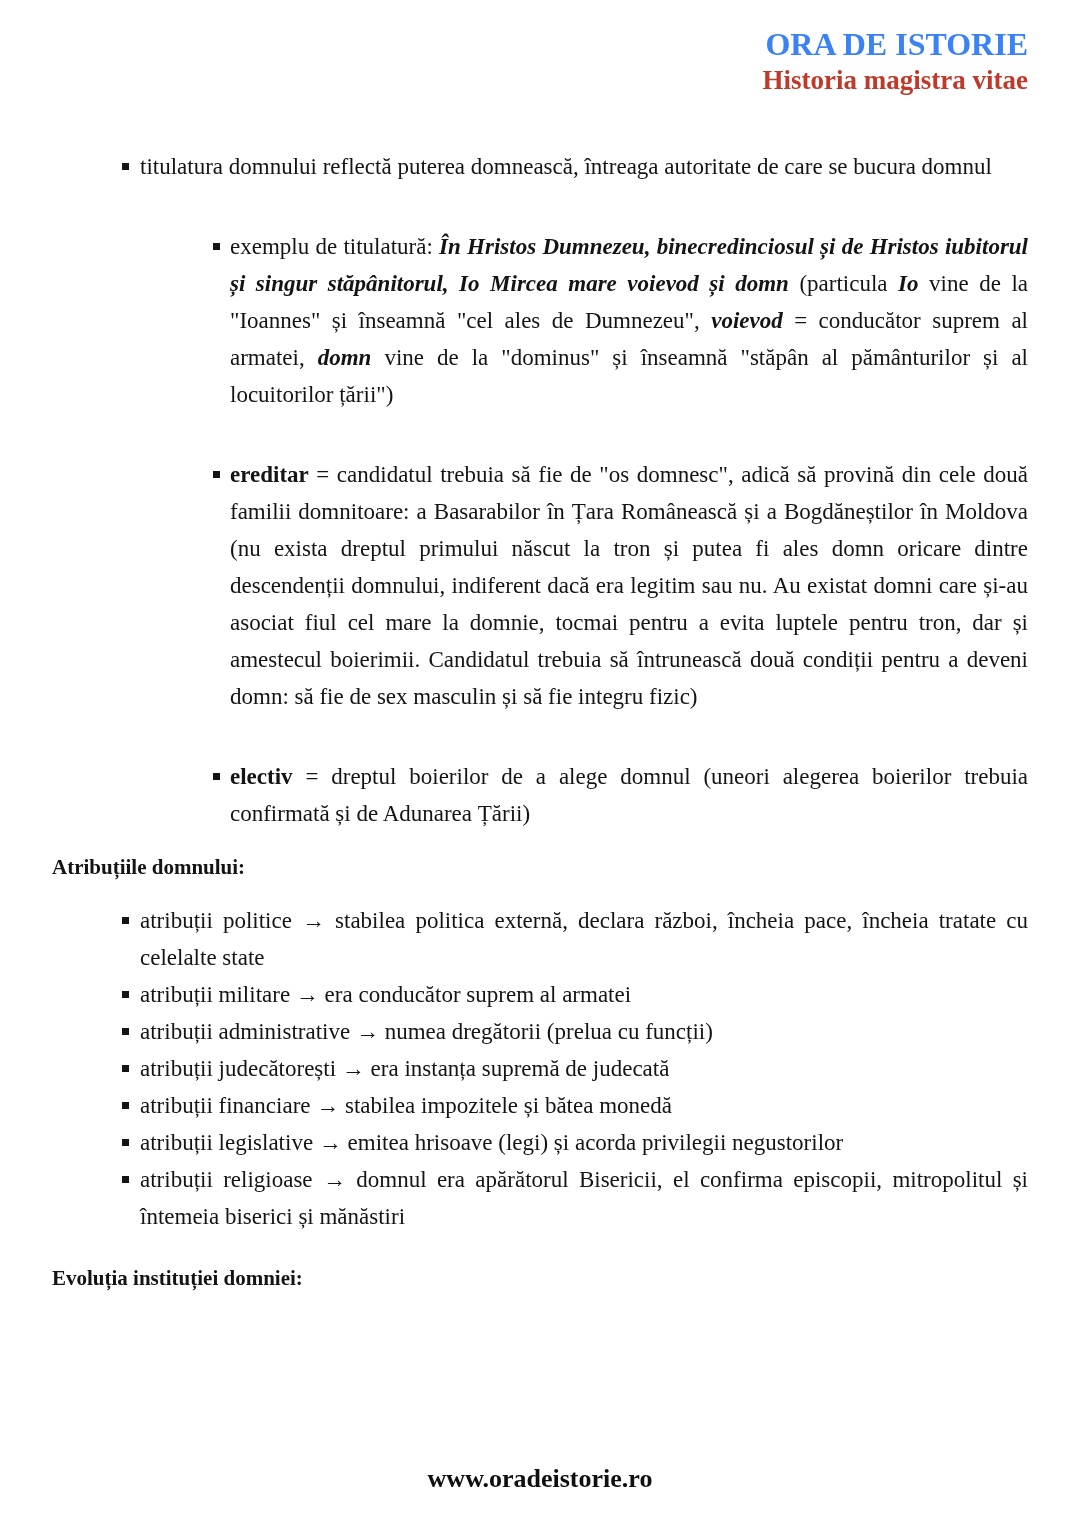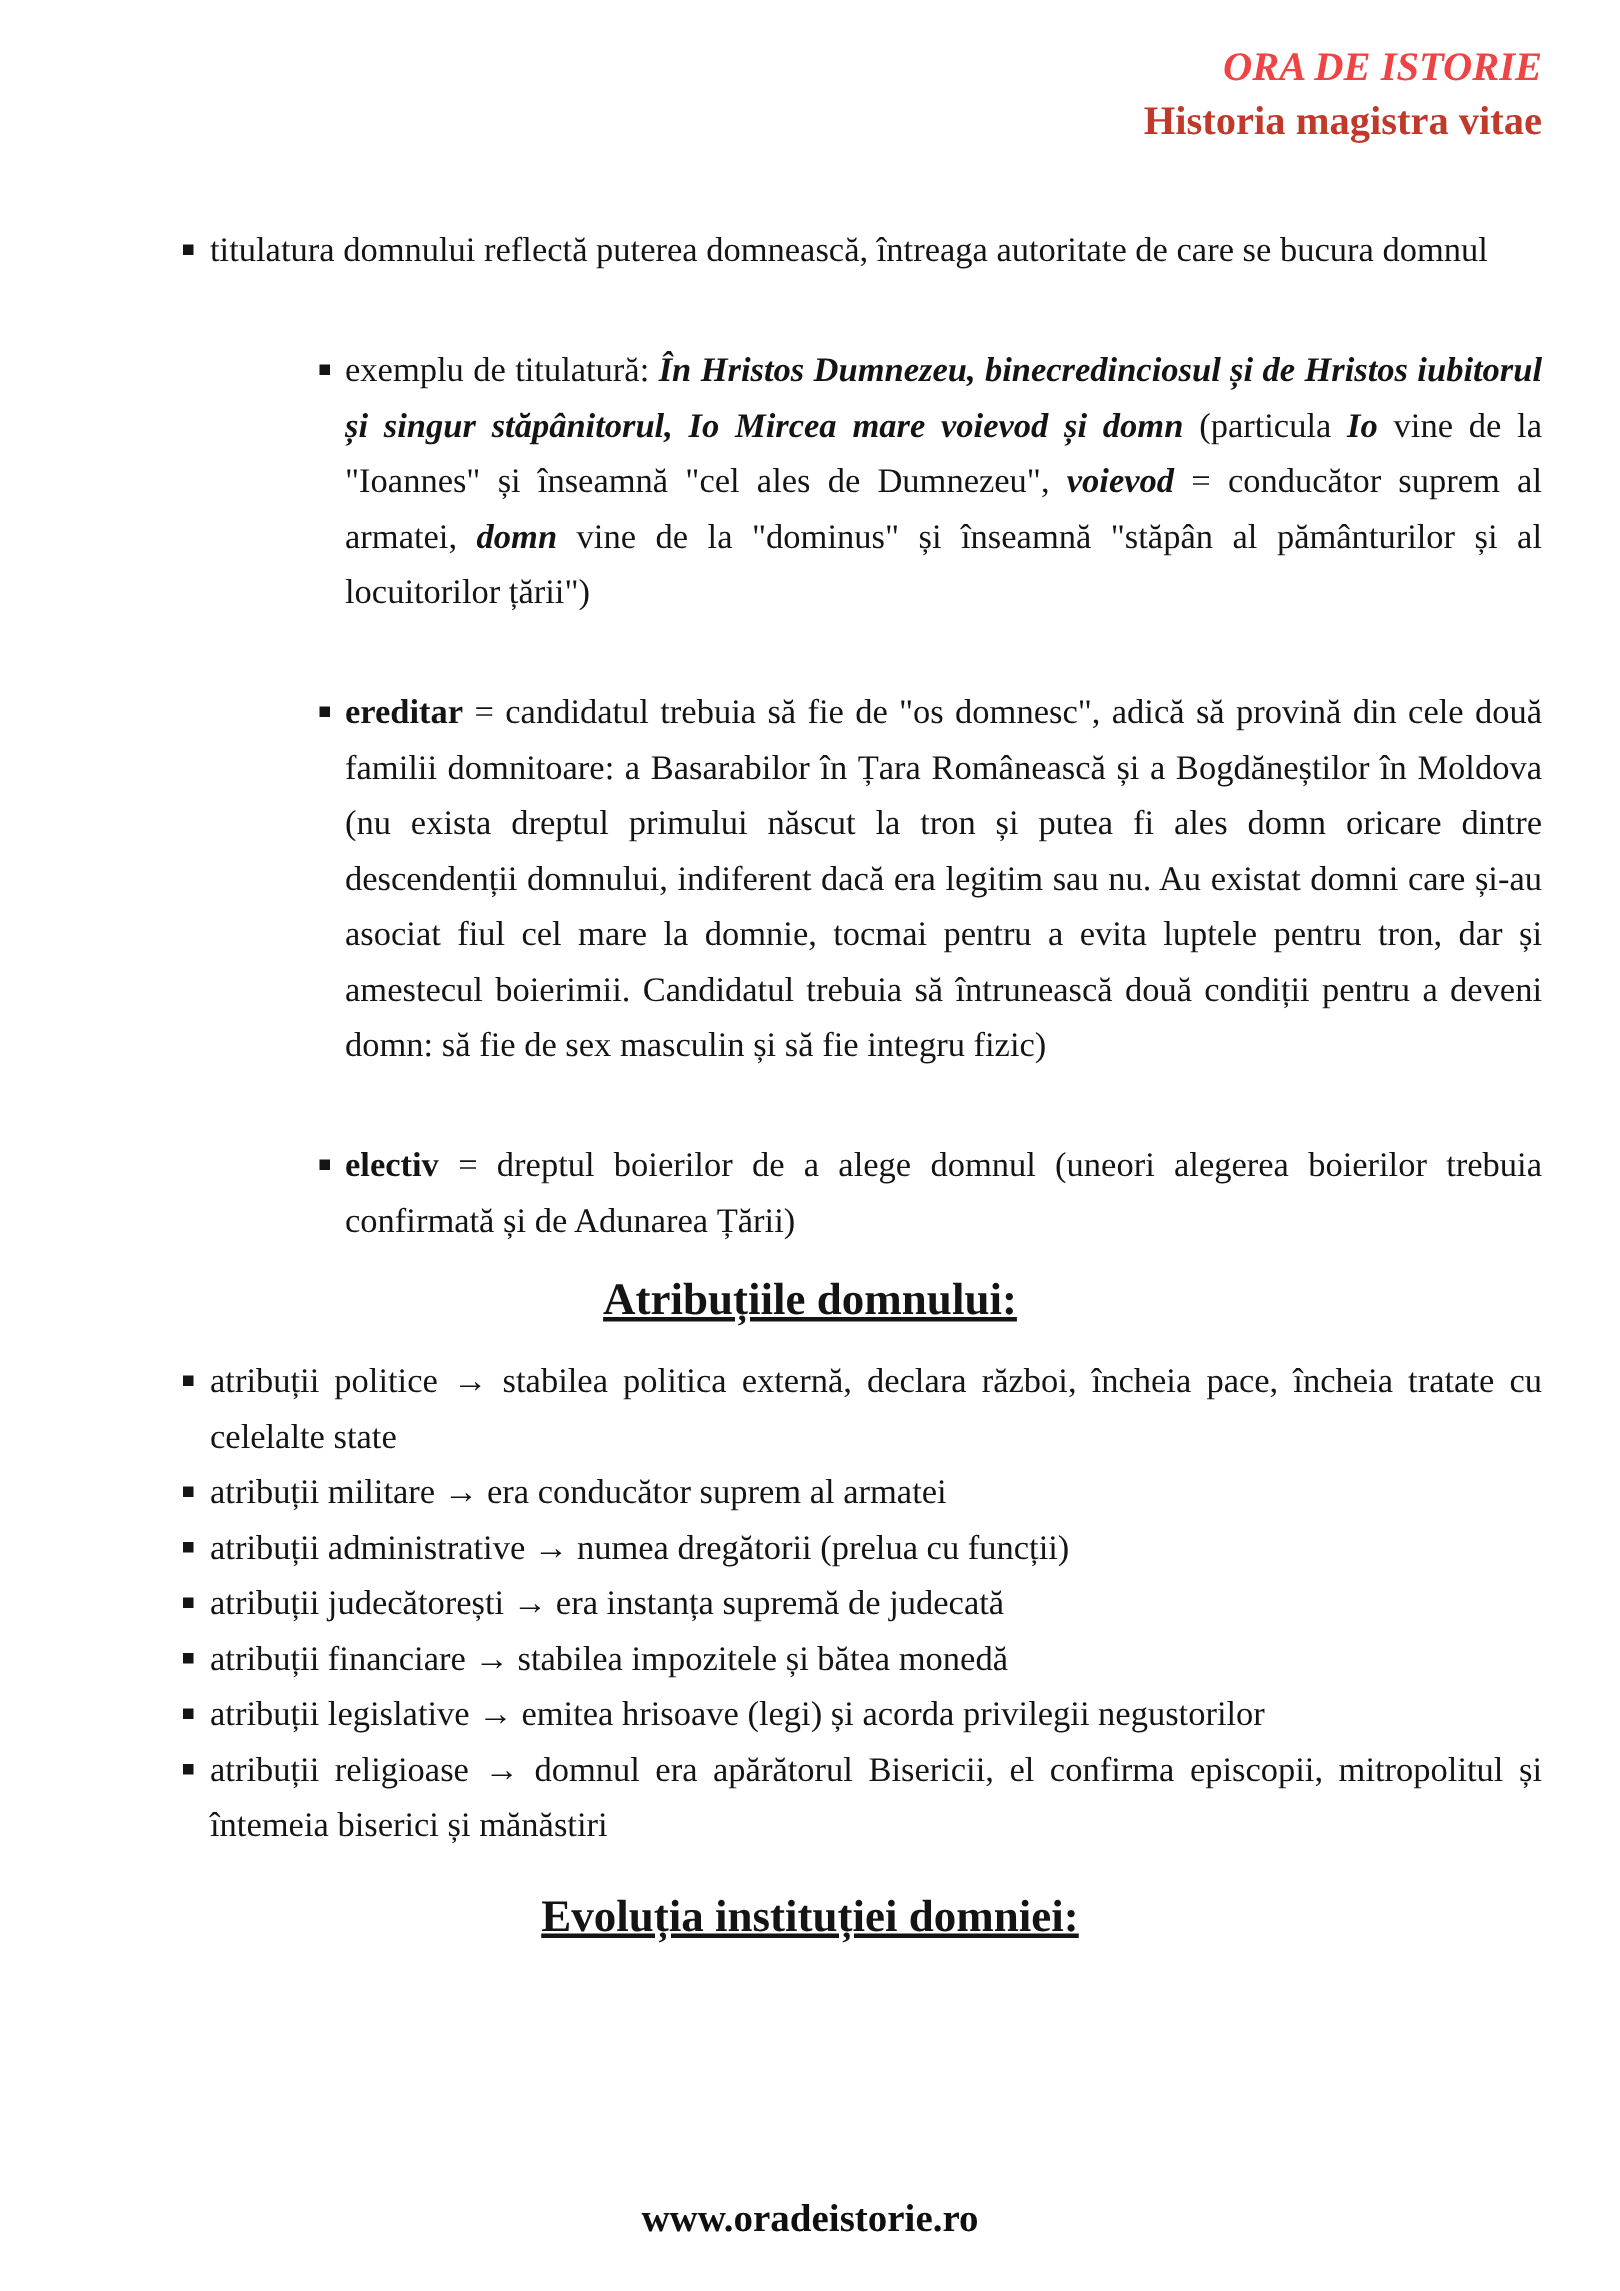--- a/index.html
+++ b/index.html
@@ -11,21 +11,21 @@
     position: relative;
     overflow: hidden;
   }
   .page { position: absolute; inset: 0; background: #ffffff; }
   .header {
     position: absolute;
     top: 26px; right: 52px;
     text-align: right;
     line-height: 36px;
   }
-  .title { font-size: 27px; font-weight: bold; color: #ef4444; font-style: italic; }
+  .title { font-size: 32px; font-weight: bold; color: #3b82f6; }
   .subtitle { font-size: 27px; font-weight: bold; color: #bf3a2b; text-align: right; }
   .content {
     position: absolute;
     top: 148px; left: 52px; right: 52px;
     font-size: 23px;
     line-height: 37px;
   }
   .bullet { position: relative; text-align: justify; }
   .bullet .marker {
     position: absolute;
@@ -34,26 +34,25 @@
     background: #141414;
   }
   .bullet.l1 { padding-left: 88px; }
   .bullet.l1 .marker { left: 70px; }
   .bullet.l2 { padding-left: 178px; margin-top: 43px; }
   .bullet.l2 .marker { left: 161px; }
   .run-r { font-weight: normal; font-style: normal; }
   .run-b { font-weight: bold; }
   .run-bi { font-weight: bold; font-style: italic; }
   .heading {
-    font-size: 30px;
+    font-size: 21px;
     font-weight: bold;
-    text-align: center;
+    text-align: left;
     margin: 15px 0;
     line-height: 40px;
-    text-decoration: underline;
   }
   .heading.spaced { margin-top: 23px; }
   .footer {
     position: absolute;
     top: 1464px; left: 0; right: 0;
     text-align: center;
     font-size: 26px;
     font-weight: bold;
     color: #0f0f0f;
   }

